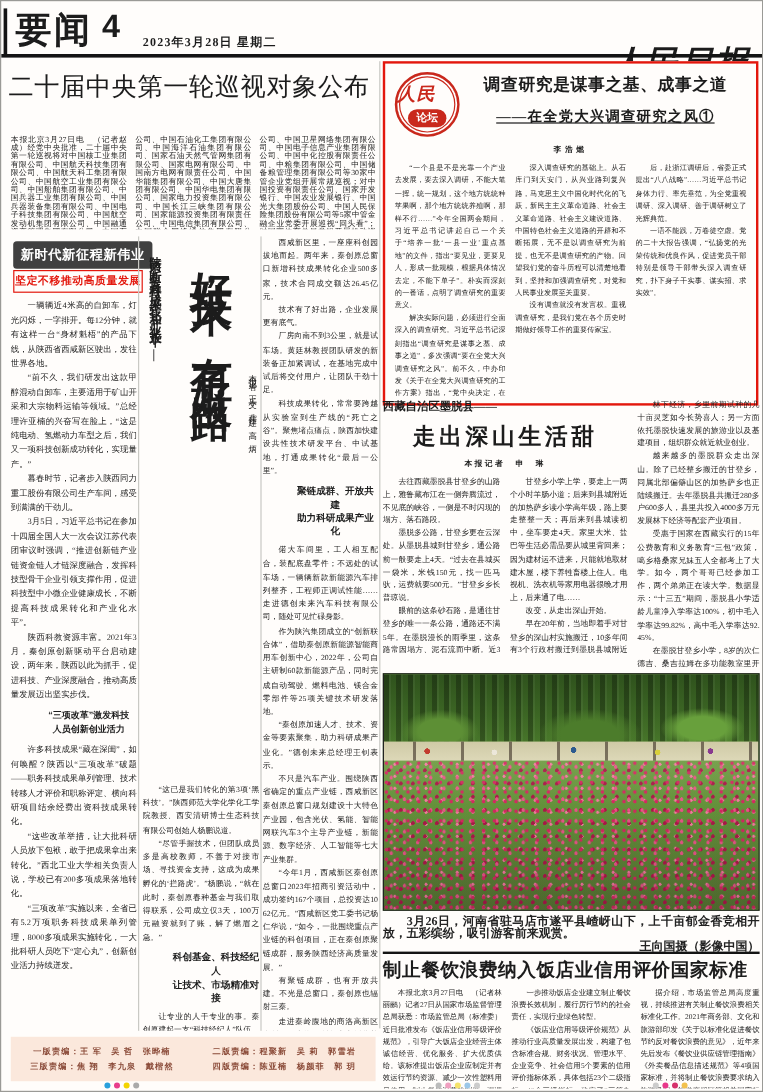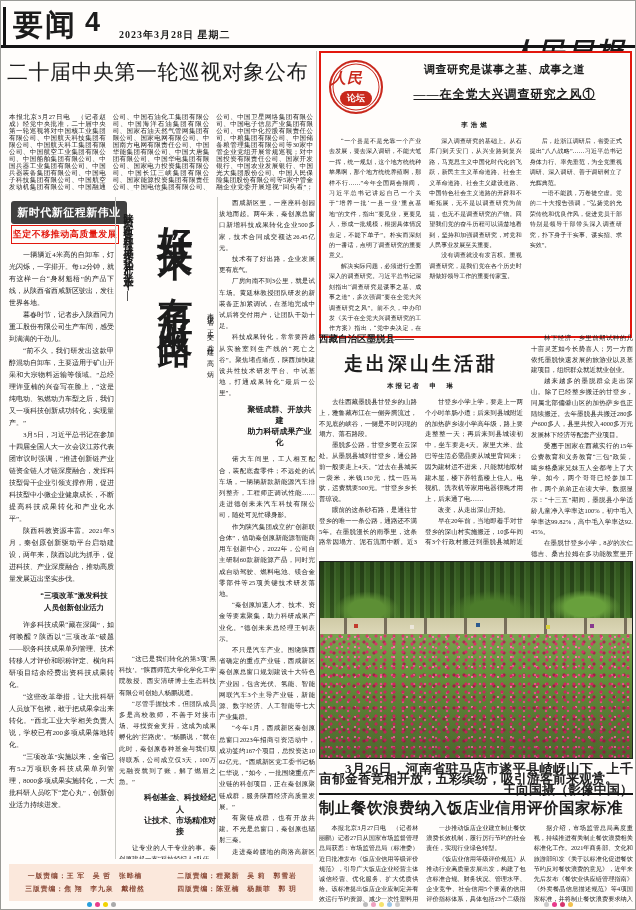--- a/index.html
+++ b/index.html
@@ -29,21 +29,21 @@
   .lt-box { position:absolute; left:318px; top:50px; width:313px; height:287px;
     border:2.5px solid #e3170d; background:#fffdfb; padding:5px 8px; }
   .lt-top { display:flex; align-items:flex-start; }
   .lt-logo { position:relative; width:54px; height:54px; border:2px solid #c9281c; border-radius:50%;
     flex:0 0 54px; margin-top:2px; box-shadow:inset 0 0 0 1.5px #fff, inset 0 0 0 2.5px #c9281c; }
   .lt-logo-top { position:absolute; top:7px; left:0; right:0; text-align:left; color:#c9281c;
     font-weight:bold; font-style:italic; font-size:15px; letter-spacing:1px; }
   .lt-logo-bot { position:absolute; bottom:6px; left:50%; transform:translateX(-50%);
     background:#c9281c; color:#fff; font-size:9px; font-weight:bold; padding:1px 7px; border-radius:8px; white-space:nowrap; }
   .lt-heads { flex:1; text-align:center; padding-left:4px; }
-  .lt-headline { font-family:"Liberation Sans",sans-serif; font-weight:900; font-size:11px; letter-spacing:.5px; margin-top:4px; }
+  .lt-headline { font-family:"Liberation Sans",sans-serif; font-weight:900; font-size:14px; letter-spacing:.5px; margin-top:4px; }
   .lt-sub { font-weight:bold; font-size:12px; margin-top:9px; letter-spacing:1px;text-decoration:underline; }
   .lt-author { text-align:center; font-size:6.5px; font-weight:bold; margin-top:7px; letter-spacing:3px; }
   .lt-cols { display:flex; gap:8px; margin-top:6px; height:196px; }
   .lt-cols .col { flex:1; font-size:6px; line-height:10.4px; }
   
   .badge1 { position:absolute; left:10px; top:200px; width:116px; background:#404040; color:#fff;
     font-family:"Liberation Sans",sans-serif; font-weight:900; font-size:11px; text-align:center;
     padding:4px 0; border-radius:3px; letter-spacing:.5px; }
   .badge2 { position:absolute; left:10px; top:224px; width:108px; border:1px solid #e3170d; color:#e3170d;
     font-weight:900; font-size:9px; text-align:center; padding:2px 0; letter-spacing:.5px; }
@@ -91,21 +91,21 @@
       linear-gradient(180deg,#cfcaa6,#ddd8b8); }
   .ph-field { position:absolute; left:0; top:72px; width:100%; height:126px;
     background-image:
       linear-gradient(180deg, rgba(255,255,255,.08), transparent 30%, rgba(60,6,40,.18)),
       radial-gradient(circle 1.7px at 2px 2px, #d1295f 85%, transparent),
       radial-gradient(circle 1.6px at 6px 5px, #e85487 85%, transparent),
       radial-gradient(circle 1.7px at 4px 8px, #a81b47 85%, transparent),
       radial-gradient(circle 1.4px at 9px 3px, #f3799f 85%, transparent),
       linear-gradient(180deg,#6d9a40,#507b2e);
     background-size:100% 100%, 9px 8px, 11px 9px, 10px 11px, 13px 10px, 100% 100%; }
-  .caption { position:absolute; left:318px; top:763px; width:314px; font-size:13px; line-height:10px; font-weight:bold; color:#222; }
+  .caption { position:absolute; left:318px; top:763px; width:314px; font-size:10px; line-height:10px; font-weight:bold; color:#222; }
   .caption .cap-text { text-indent:2em; text-align:justify; word-break:break-all; }
   .caption .cap-credit { text-align:right; margin-top:1px; }
   .rule-canyin { position:absolute; left:318px; top:792px; width:314px; height:2px; background:#141414; }
   
   .cy-head { position:absolute; left:318px; top:797px; width:314px; text-align:left;
     font-family:"Liberation Sans",sans-serif; font-weight:900; font-size:15.5px; letter-spacing:.5px; }
   .cy-cols { position:absolute; left:318px; top:822px; width:314px; height:84px; display:flex; gap:8px; }
   .cy-cols .col { flex:1; font-size:6.2px; line-height:10.2px; }
   
   .footer-box { position:absolute; left:8px; top:863px; width:304px; height:37px; background:#fbe8dc;
@@ -159,22 +159,22 @@
           <p>一语不能践，万卷徒空虚。党的二十大报告强调，“弘扬党的光荣传统和优良作风，促进党员干部特别是领导干部带头深入调查研究，扑下身子干实事、谋实招、求实效”。</p>
         </div>
     </div>
   </div>
 
   <div class="badge1">新时代新征程新伟业</div>
   <div class="badge2">坚定不移推动高质量发展</div>
   <div class="leftcol col">
     <div>
         <p>一辆辆近4米高的自卸车，灯光闪烁，一字排开。每12分钟，就有这样一台“身材魁梧”的产品下线，从陕西省西咸新区驶出，发往世界各地。</p>
+        <p>“前不久，我们研发出这款甲醇混动自卸车，主要适用于矿山开采和大宗物料运输等领域。”总经理许亚楠的兴奋写在脸上，“这是纯电动、氢燃动力车型之后，我们又一项科技创新成功转化，实现量产。”</p>
         <p>暮春时节，记者步入陕西同力重工股份有限公司生产车间，感受到满满的干劲儿。</p>
-        <p>“前不久，我们研发出这款甲醇混动自卸车，主要适用于矿山开采和大宗物料运输等领域。”总经理许亚楠的兴奋写在脸上，“这是纯电动、氢燃动力车型之后，我们又一项科技创新成功转化，实现量产。”</p>
         <p>3月5日，习近平总书记在参加十四届全国人大一次会议江苏代表团审议时强调，“推进创新链产业链资金链人才链深度融合，发挥科技型骨干企业引领支撑作用，促进科技型中小微企业健康成长，不断提高科技成果转化和产业化水平”。</p>
         <p>陕西科教资源丰富。2021年3月，秦创原创新驱动平台启动建设，两年来，陕西以此为抓手，促进科技、产业深度融合，推动高质量发展迈出坚实步伐。</p>
       </div>
     <div class="subhead">
       <div>“三项改革”激发科技</div>
       <div>人员创新创业活力</div>
     </div>
     <div>
         <p>许多科技成果“藏在深闺”，如何唤醒？陕西以“三项改革”破题——职务科技成果单列管理、技术转移人才评价和职称评定、横向科研项目结余经费出资科技成果转化。</p>
         <p>“这些改革举措，让大批科研人员放下包袱，敢于把成果拿出来转化。”西北工业大学相关负责人说，学校已有200多项成果落地转化。</p>

